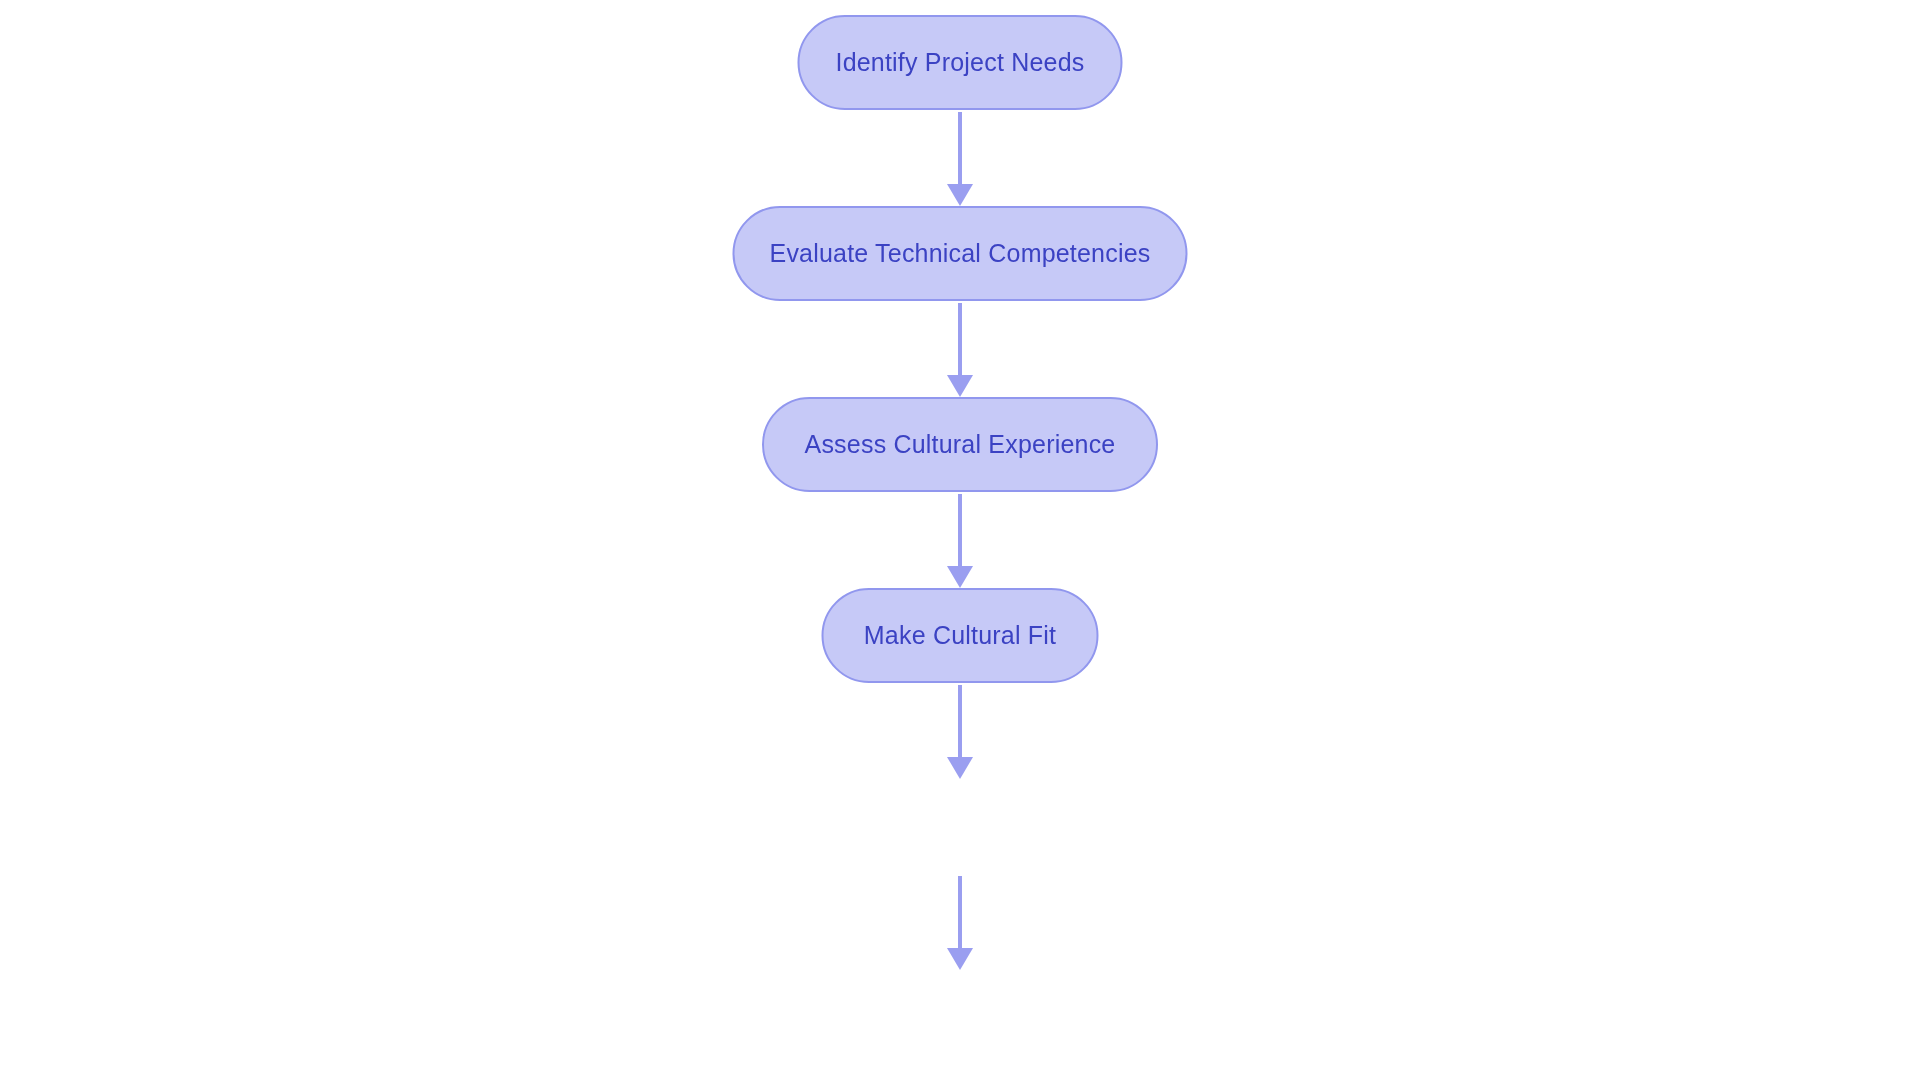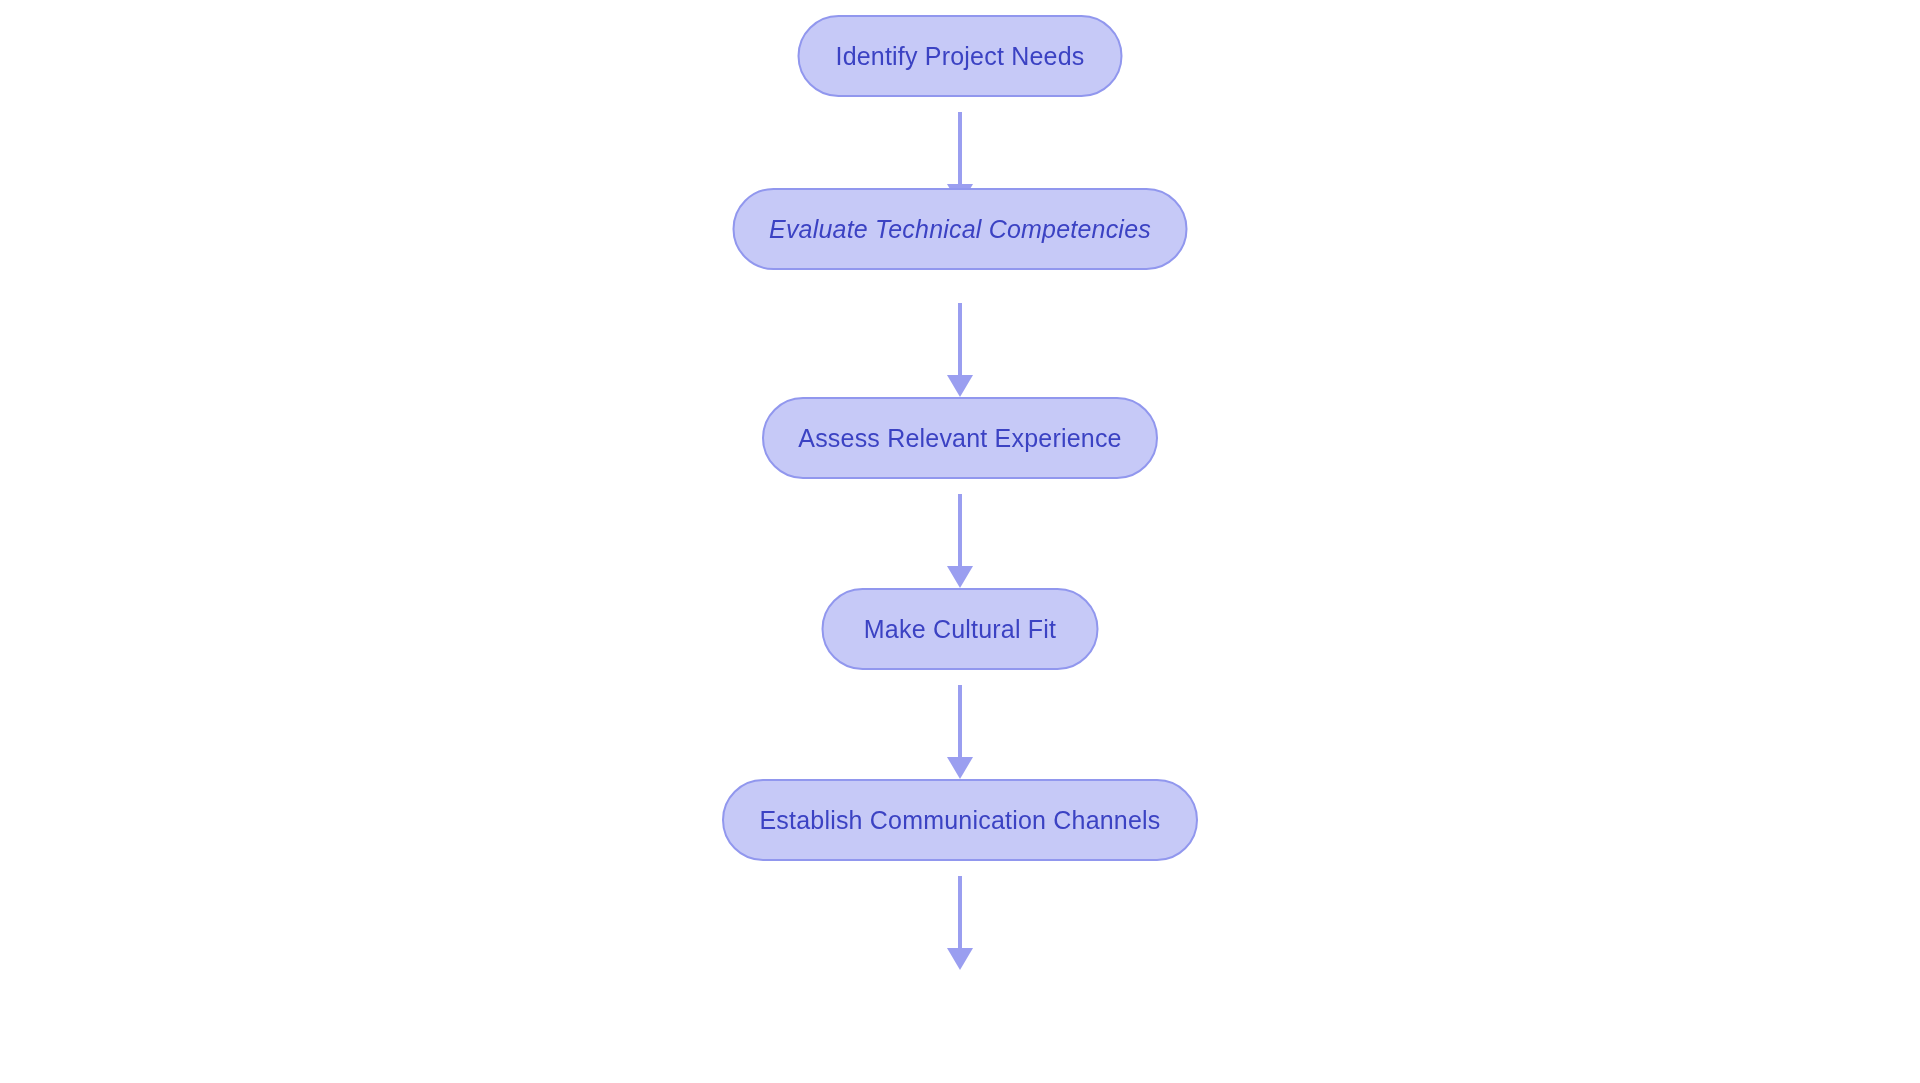--- a/index.html
+++ b/index.html
@@ -15,21 +15,21 @@
     overflow: hidden;
   }
   .canvas {
     position: absolute;
     inset: 0;
   }
   .node {
     position: absolute;
     left: 50%;
     transform: translateX(-50%);
-    height: 82px;
+    height: 95px;
     box-sizing: border-box;
     background: var(--node-fill, #c6c9f7);
     border: 2px solid var(--node-border, #9197ee);
     border-radius: 48.5px;
     display: flex;
     align-items: center;
     justify-content: center;
     color: var(--node-text, #3b42c3);
     font-size: 25px;
     letter-spacing: 0.2px;
@@ -69,50 +69,47 @@
 
   <div class="node" style="top:15px; width:325px;">
     <span class="label">Identify Project Needs</span>
   </div>
 
   <div class="connector" style="top:112px;">
     <span class="stem"></span>
     <span class="arrowhead"></span>
   </div>
 
-  <div class="node" style="top:188px; width:455px;font-style:italic;">
+  <div class="node" style="top:206px; width:455px;">
     <span class="label">Evaluate Technical Competencies</span>
   </div>
 
   <div class="connector" style="top:303px;">
     <span class="stem"></span>
     <span class="arrowhead"></span>
   </div>
 
   <div class="node" style="top:397px; width:396px;">
-    <span class="label">Assess Relevant Experience</span>
+    <span class="label">Assess Cultural Experience</span>
   </div>
 
   <div class="connector" style="top:494px;">
     <span class="stem"></span>
     <span class="arrowhead"></span>
   </div>
 
   <div class="node" style="top:588px; width:277px;">
     <span class="label">Make Cultural Fit</span>
   </div>
 
   <div class="connector" style="top:685px;">
     <span class="stem"></span>
     <span class="arrowhead"></span>
   </div>
 
-  <div class="node" style="top:779px; width:476px;">
-    <span class="label">Establish Communication Channels</span>
-  </div>
 
   <div class="connector" style="top:876px;">
     <span class="stem"></span>
     <span class="arrowhead"></span>
   </div>
 
 
 </div>
 
 </body></html>

